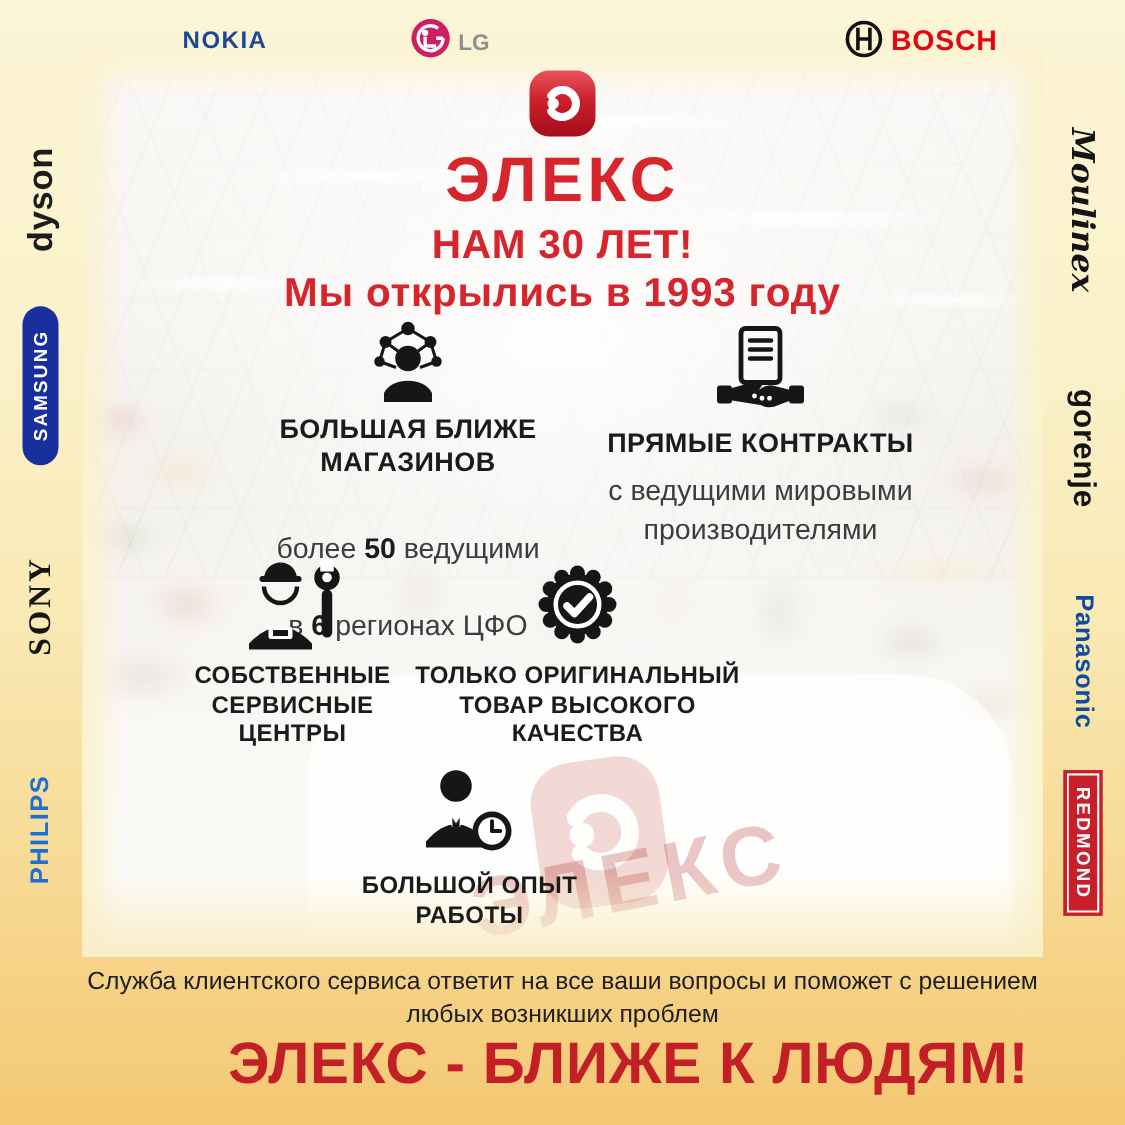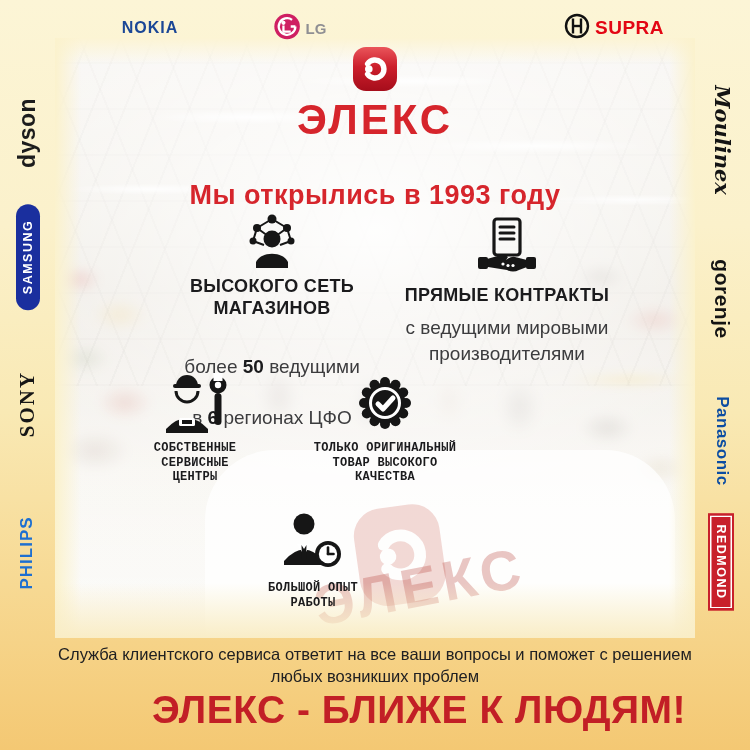--- a/index.html
+++ b/index.html
@@ -87,21 +87,21 @@
   .app-icon{position:absolute;left:352px;top:46px;}
   .title{position:absolute;left:0;width:750px;text-align:center;color:#d6252c;font-weight:800;}
   .t-logo{top:96px;font-size:42px;letter-spacing:3px;}
   .t-sub1{top:148px;font-size:27px;letter-spacing:.5px;}
   .t-sub2{top:180px;font-size:27px;letter-spacing:.5px;}
 
   
   .feature{position:absolute;text-align:center;}
   .f-icon{height:72px;display:flex;align-items:flex-end;justify-content:center;margin-bottom:6px;}
   .f-title{font-weight:800;font-size:18px;color:#1b1b1d;letter-spacing:.3px;line-height:1.22;white-space:pre-line;}
-  .f-title.sm{font-size:12px;font-family:Liberation Mono, monospace;}
+  .f-title.sm{font-size:16px;}
   .f-sub{margin-top:8px;font-size:19px;color:#3c3c3e;font-weight:500;line-height:1.35;white-space:pre-line;}
   .f-sub b{color:#1b1b1d;font-weight:800;}
 
   
   .note{position:absolute;left:0;top:643px;width:750px;text-align:center;
     font-size:16.5px;color:#202022;font-weight:500;line-height:1.35;}
   .tagline{position:absolute;left:0;top:688px;width:750px;text-align:center;
     font-size:39px;font-weight:800;color:#c21f26;letter-spacing:.5px;margin-left:44px;}
 </style>
 </head>
@@ -147,21 +147,21 @@
   </div>
   <div class="tbrand" style="left:614px">
     <span>
       <svg width="26" height="26" viewBox="0 0 26 26">
         <circle cx="13" cy="13" r="11" fill="none" stroke="#111" stroke-width="2.4"></circle>
         <line x1="9" y1="5.5" x2="9" y2="20.5" stroke="#111" stroke-width="2.4"></line>
         <line x1="17" y1="5.5" x2="17" y2="20.5" stroke="#111" stroke-width="2.4"></line>
         <line x1="9" y1="13" x2="17" y2="13" stroke="#111" stroke-width="2.4"></line>
       </svg>
     </span>
-    <span class="bosch-text">SUPRA</span>
+    <span class="bosch-text">BOSCH</span>
   </div>
 
   <div class="vbrand" style="left:27px;top:133px">
     <span class="dyson">dyson</span>
   </div>
   <div class="vbrand" style="left:27px;top:257px">
     <span class="samsung">SAMSUNG</span>
   </div>
   <div class="vbrand" style="left:27px;top:404px">
     <span class="sony">SONY</span>
@@ -191,38 +191,39 @@
             <stop offset="0.45" stop-color="#cc1f2c"></stop>
             <stop offset="1" stop-color="#a60d1b"></stop>
         </linearGradient>
       </defs>
       <rect x="1" y="1" width="44" height="44" rx="13" fill="url(#appgrad)"></rect>
       <path d="M15.6 17.8 A9 9 0 1 1 15.6 28.2" fill="none" stroke="#fff" stroke-width="5.4" stroke-linecap="round"></path>
       <circle cx="16.8" cy="23" r="3.8" fill="#fff"></circle>
     </svg>
   </div>
   <div class="title t-logo">ЭЛЕКС</div>
+  <div class="title t-sub1">НАМ 30 ЛЕТ!</div>
   <div class="title t-sub2">Мы открылись в 1993 году</div>
 
   <div class="feature" style="left:142px;top:198px;width:260px">
     <div class="f-icon">
       <svg width="66" height="64" viewBox="0 0 66 64">
         <g stroke="#161616" stroke-width="2" fill="none">
           <path d="M33 13 L18 22 M33 13 L48 22 M18 22 L14 35 M48 22 L52 35 M18 22 L29 30 M48 22 L37 30 M14 35 L25 39 M52 35 L41 39"></path>
         </g>
         <circle cx="33" cy="13" r="4.5" fill="#161616"></circle>
         <circle cx="18" cy="22" r="4" fill="#161616"></circle>
         <circle cx="48" cy="22" r="4" fill="#161616"></circle>
         <circle cx="14" cy="35" r="3.5" fill="#161616"></circle>
         <circle cx="52" cy="35" r="3.5" fill="#161616"></circle>
         <circle cx="33" cy="33" r="8.5" fill="#161616"></circle>
         <path d="M17 56 C22 45 44 45 49 56 L49 62 L17 62 Z" fill="#161616"></path>
       </svg>
     </div>
-    <div class="f-title">ВЫСОКОГО СЕТЬ МАГАЗИНОВ</div>
+    <div class="f-title">БОЛЬШАЯ БЛИЖЕ МАГАЗИНОВ</div>
     <div class="f-sub">
       <span>более </span><b>50</b><span> ведущими</span><br>
       <span>в </span><b>6</b><span> регионах ЦФО</span>
     </div>
   </div>
 
   <div class="feature" style="left:377px;top:207px;width:260px">
     <div class="f-icon">
       <svg width="64" height="64" viewBox="0 0 64 64">
         <rect x="19" y="4" width="26" height="36" rx="3" fill="none" stroke="#161616" stroke-width="3.2"></rect>

